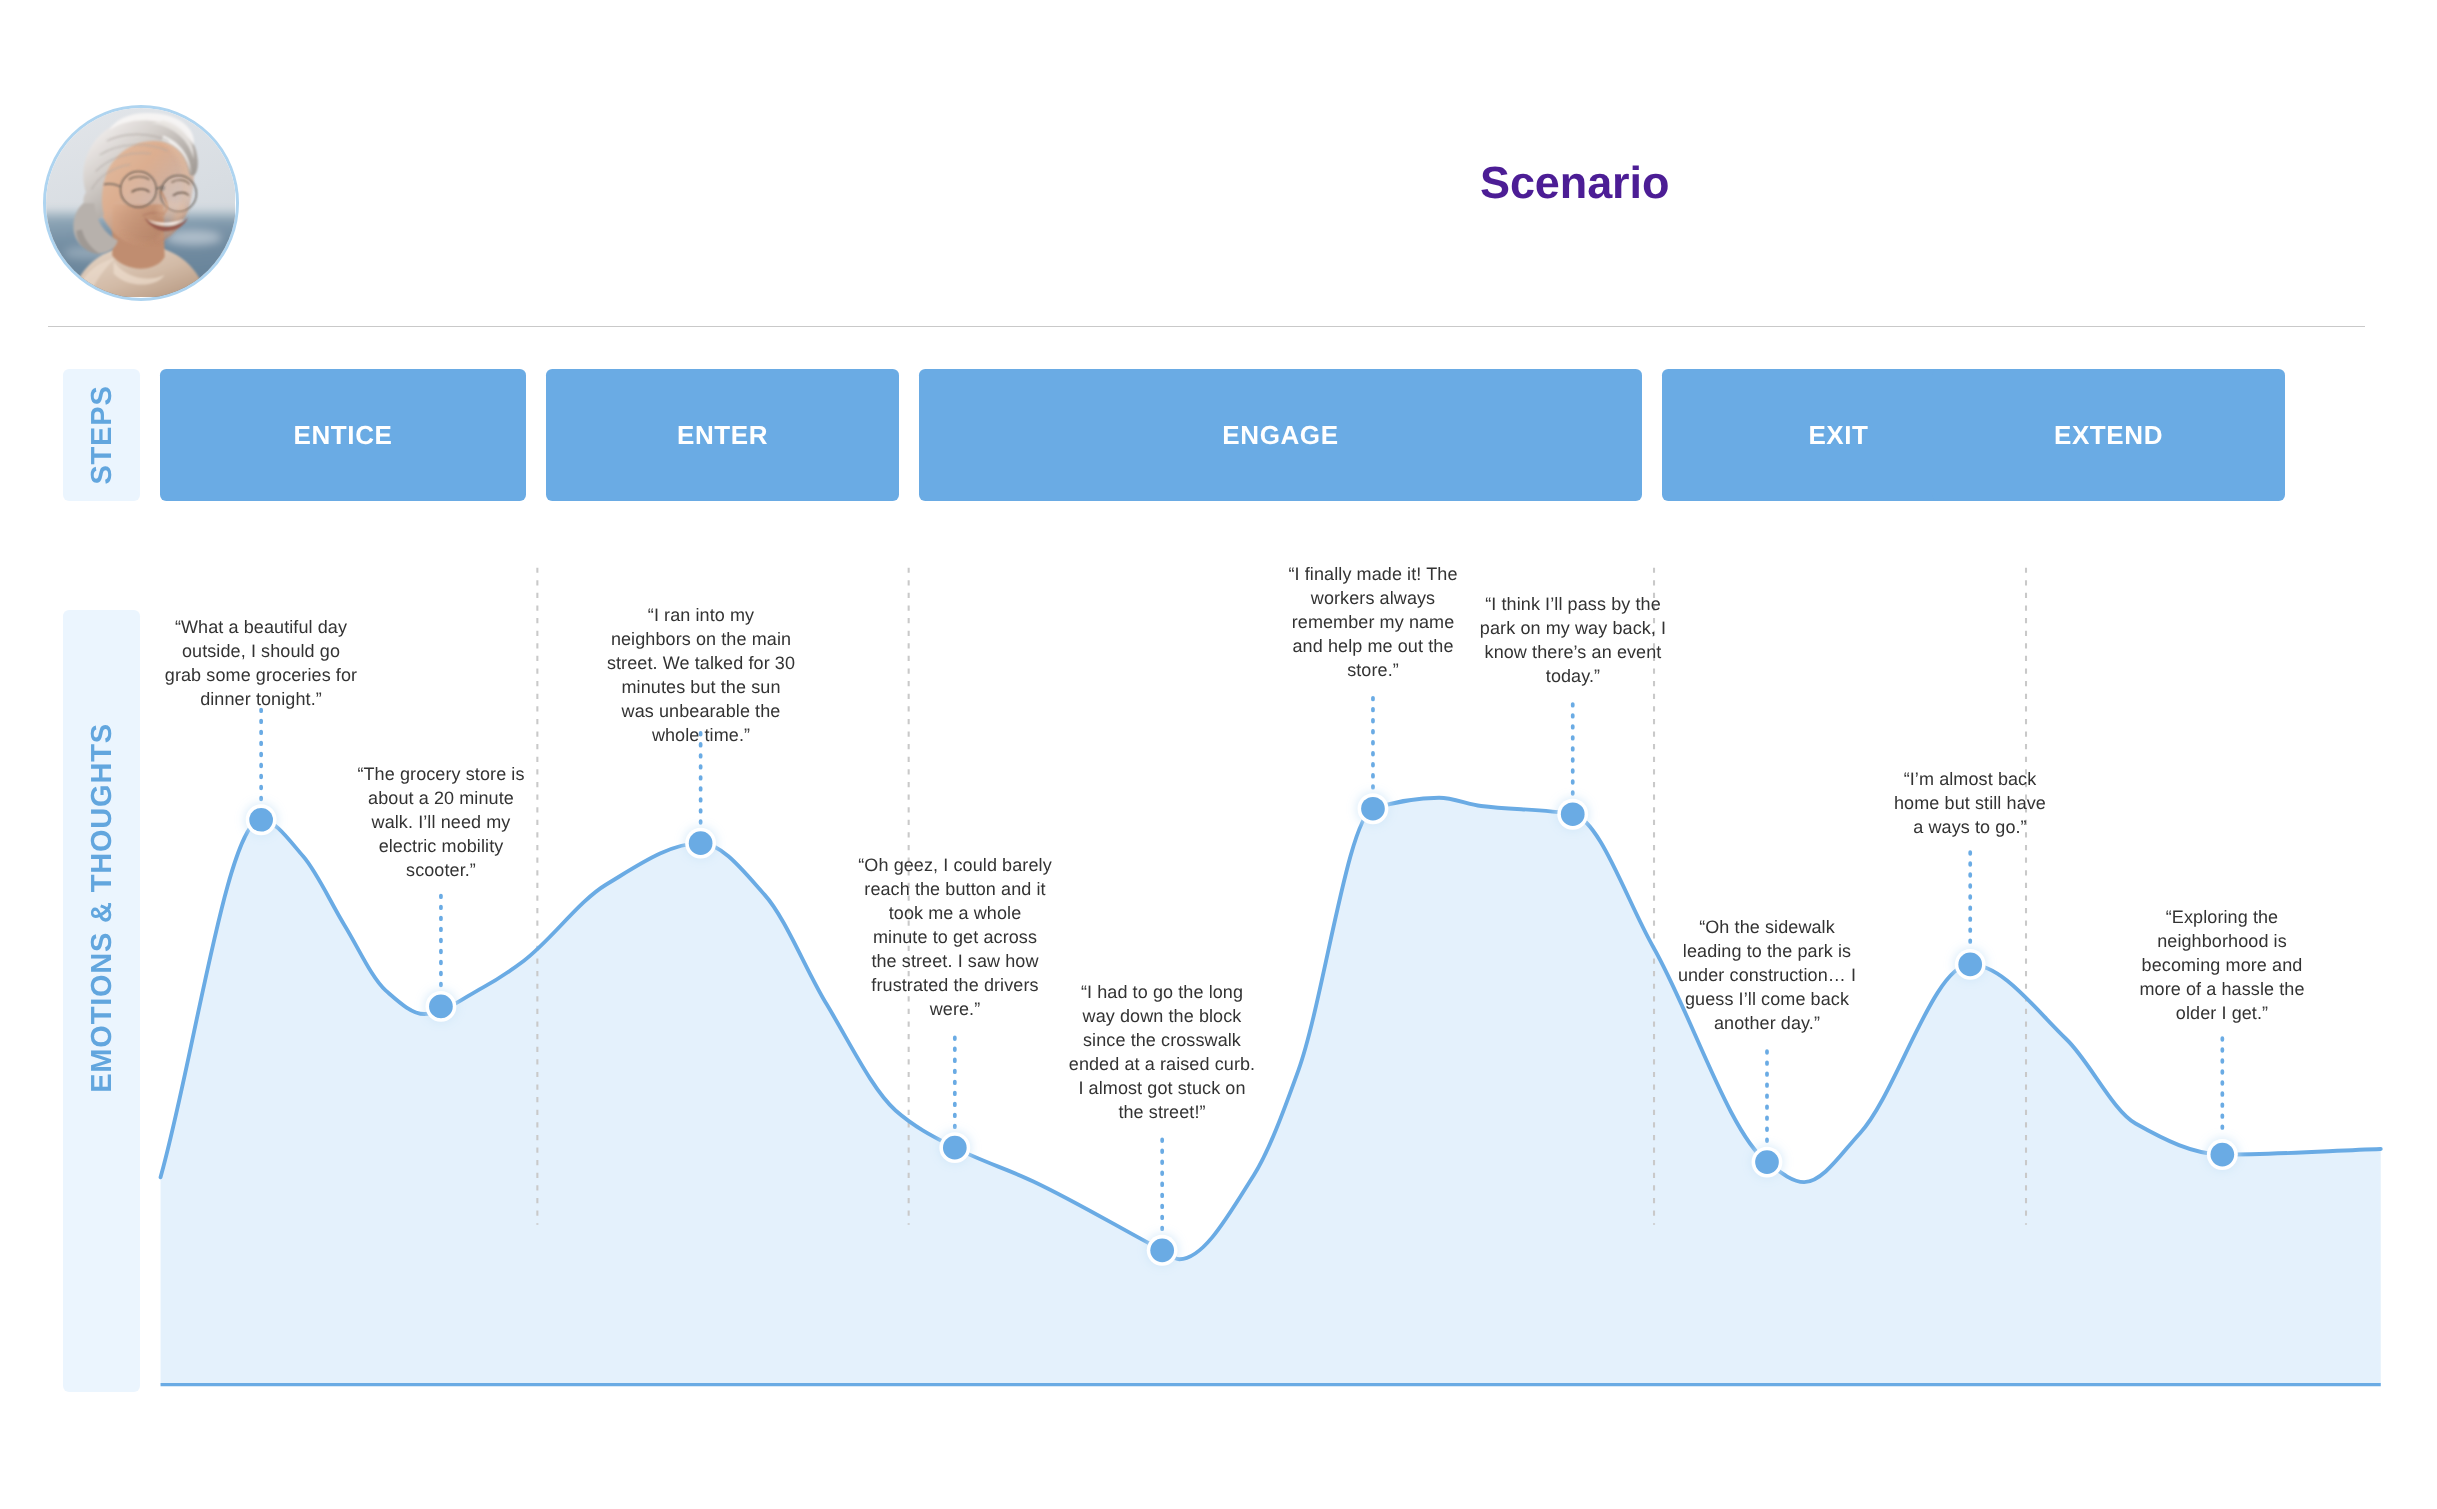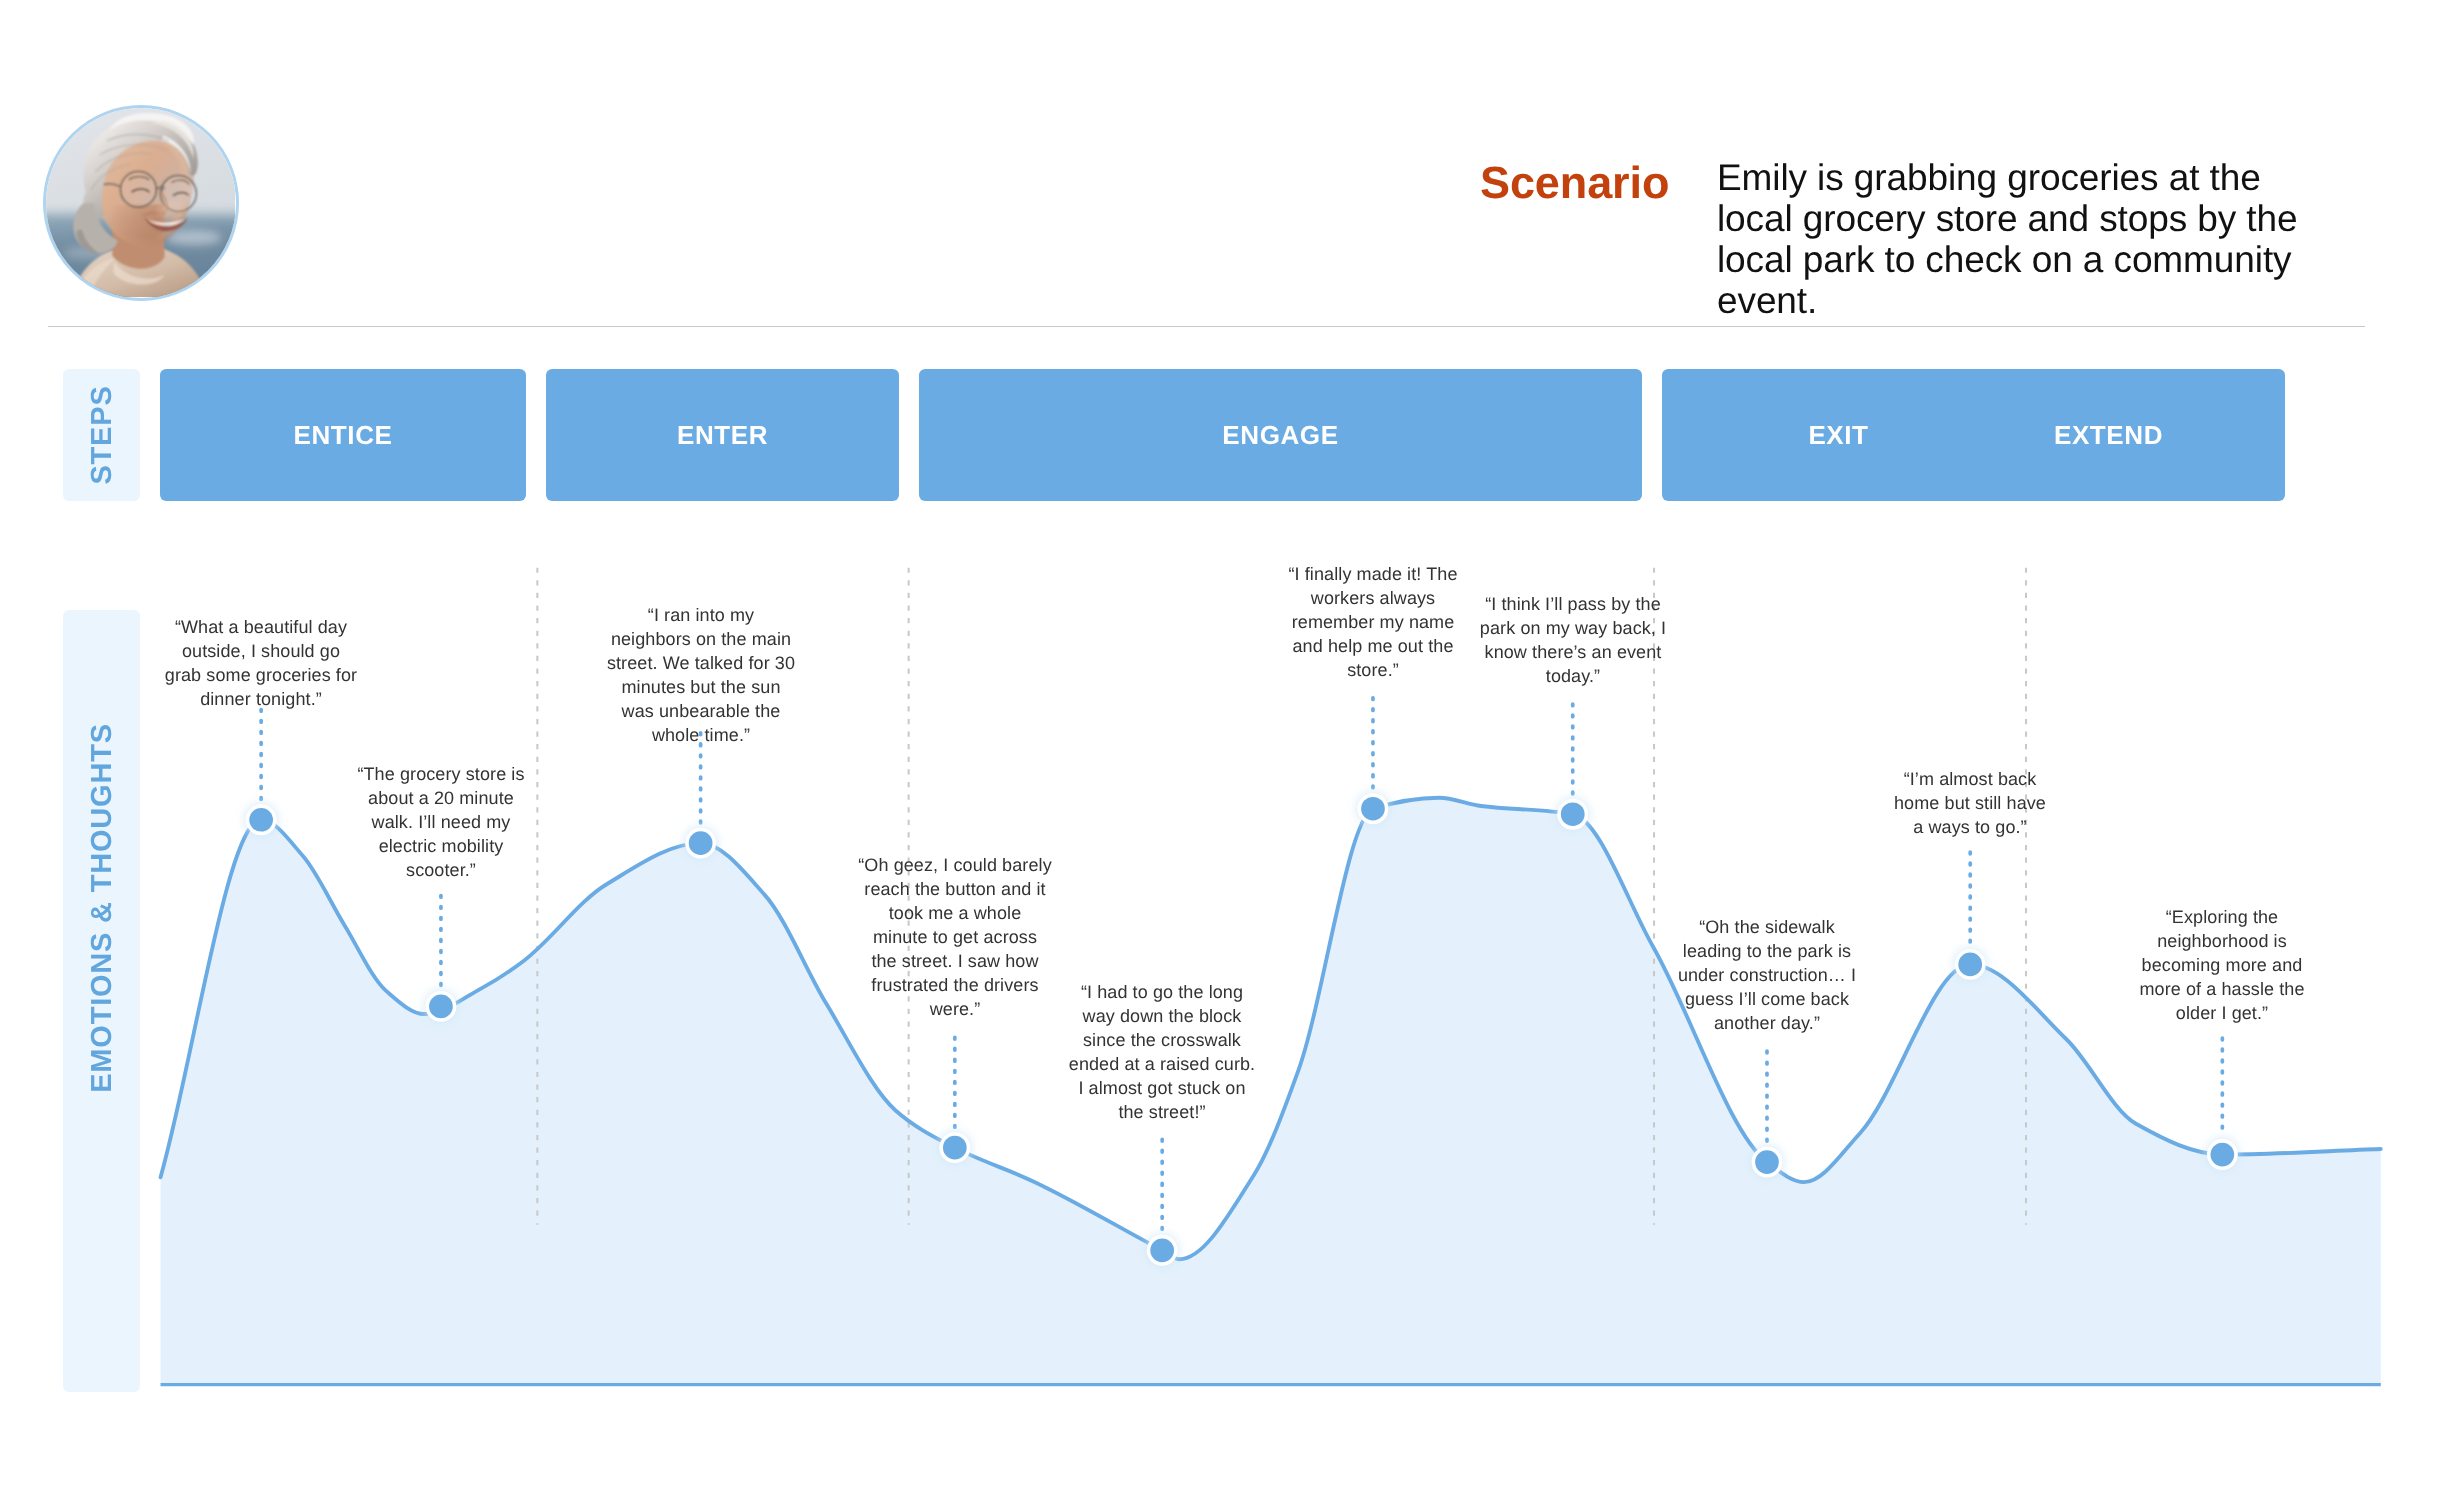--- a/index.html
+++ b/index.html
@@ -12,21 +12,21 @@
   }
   #page{position:relative;width:2438px;height:1510px;background:#fff;}
 
   
   #avatar{position:absolute;left:43px;top:105px;width:196px;height:196px;border-radius:50%;
           box-sizing:border-box;border:3.4px solid #aed4f0;overflow:hidden;}
   #avatar svg{display:block;width:189px;height:189px;}
   #page-title{position:absolute;left:273px;top:165px;font-size:68px;font-weight:700;color:#333333;
               letter-spacing:2px;line-height:68px;white-space:nowrap;}
   #scenario-label{position:absolute;left:1480px;top:160px;font-size:45px;font-weight:700;
-                  color:#c2410c;letter-spacing:-0.1px;line-height:45px;white-space:nowrap;}
+                  color:#4c1d95;letter-spacing:-0.1px;line-height:45px;white-space:nowrap;}
   #scenario-text{position:absolute;left:1717px;top:157px;width:627px;font-size:37px;font-weight:400;
                  color:#111111;line-height:41px;letter-spacing:-0.1px;}
   #header-rule{position:absolute;left:48px;top:326px;width:2317px;height:1.4px;background:#c9c9c9;}
 
   
   .side-panel{position:absolute;background:#ebf5fe;border-radius:6.2px;}
   .side-panel .vtext{position:absolute;left:50%;top:50%;white-space:nowrap;color:#62a6de;
                      font-weight:700;letter-spacing:0.8px;font-size:29px;
                      transform:translate(-50%,-50%) rotate(-90deg);transform-origin:center center;}
   #steps-panel{left:63px;top:369px;width:77px;height:132px;}
@@ -163,21 +163,20 @@
 
         <ellipse cx="182" cy="148" rx="22" ry="14" fill="#f0c8aa" opacity="0.3" filter="url(#av-softer)"></ellipse>
         <path d="M112 182 C 132 200, 168 200, 184 176" stroke="#b98a6a" stroke-width="2.2" fill="none" opacity="0.45" filter="url(#av-softer)"></path>
 
         <path d="M198 62 C 214 86, 214 138, 194 172 C 210 140, 212 92, 198 62 Z" fill="#ffdfbe" opacity="0.28" filter="url(#av-softer)"></path>
       </g>
     </svg>
   </div>
 
   <div id="scenario-label">Scenario</div>
-  <div id="scenario-text">Emily is grabbing groceries at the local grocery store and stops by the local park to check on a community event.</div>
   <div id="header-rule"></div>
 
   <div id="steps-panel" class="side-panel">
     <span class="vtext">STEPS</span>
   </div>
   <div id="step-bars">
       <div class="step-bar" style="left: 160px; width: 366px;">
         <span>ENTICE</span>
       </div>
       <div class="step-bar" style="left: 546px; width: 353px;">

